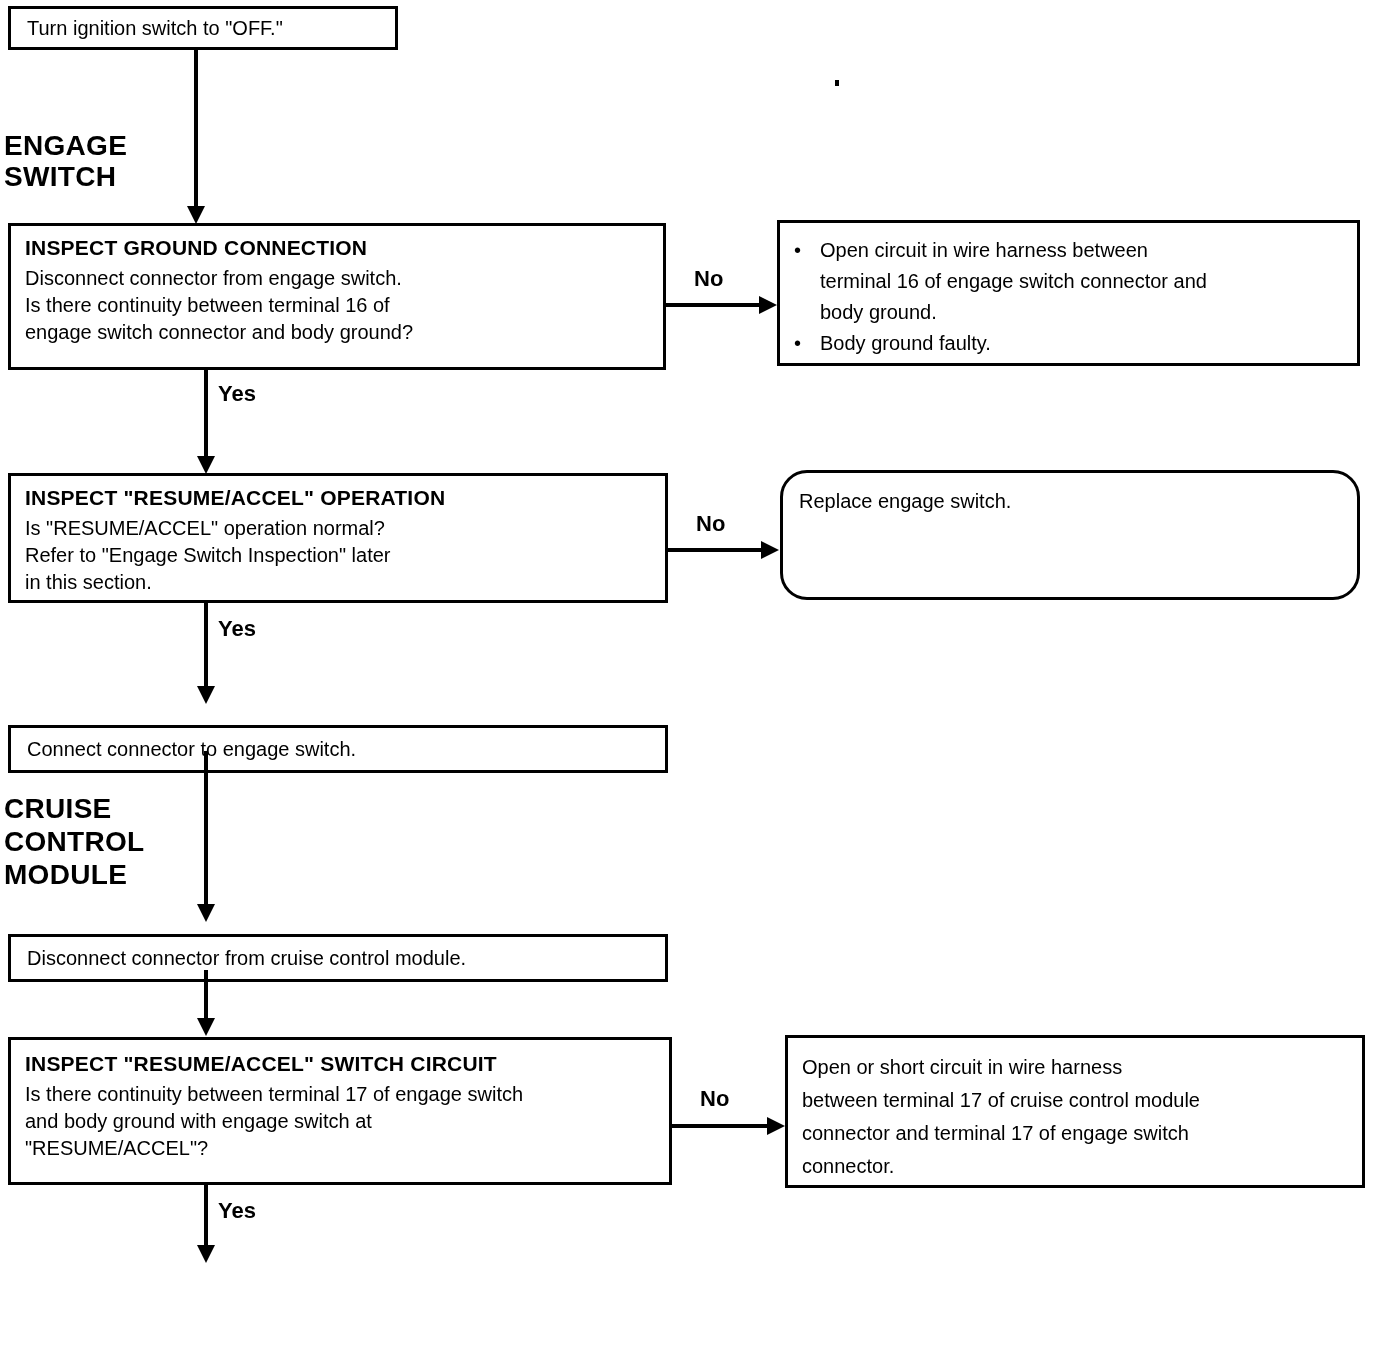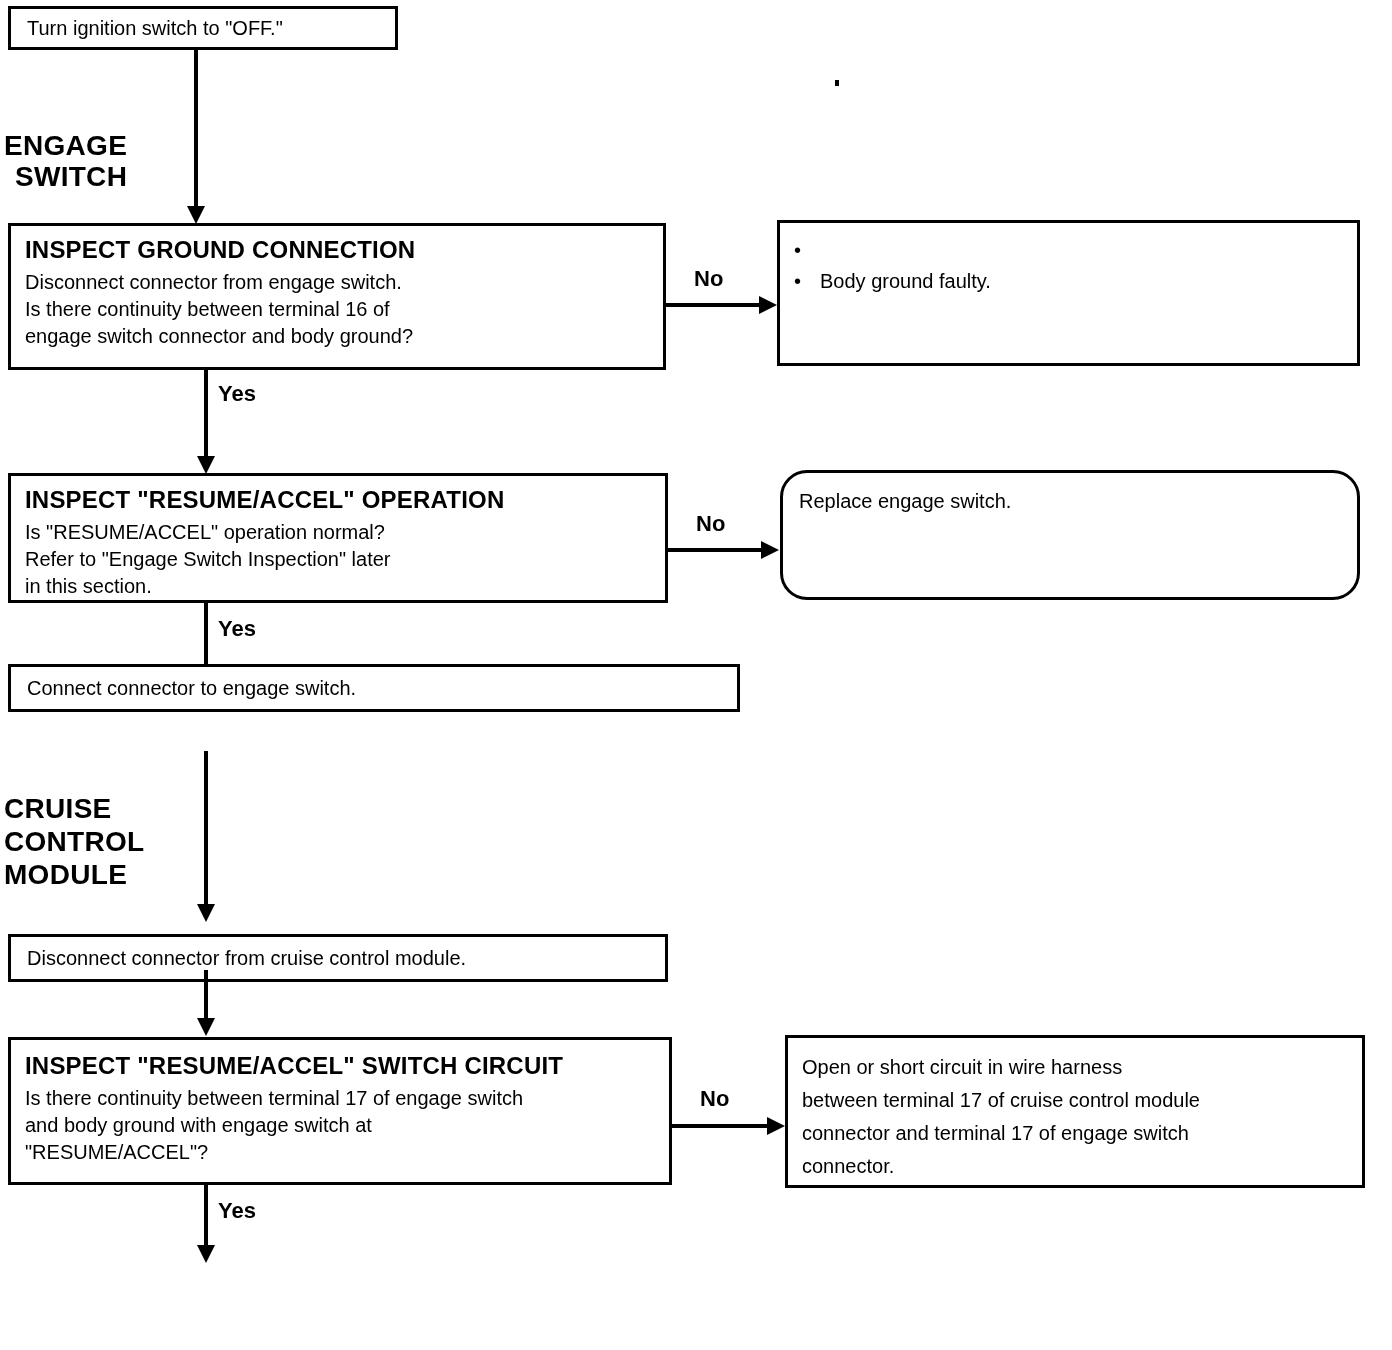--- a/index.html
+++ b/index.html
@@ -12,21 +12,21 @@
     font-family: "Liberation Sans", sans-serif;
     overflow: hidden;
   }
   .box {
     position: absolute;
     border: 3px solid #000;
     background: #fff;
     box-sizing: border-box;
   }
   .box-title {
-    font-size: 24px;
+    font-size: 21px;
     font-weight: 700;
     letter-spacing: 0.2px;
     margin-bottom: 5px;
   }
   .box-body {
     font-size: 20px;
     line-height: 27px;
     white-space: pre-line;
   }
   .single-line-box {
@@ -72,40 +72,43 @@
 <body>
 
 <div id="canvas">
 
   <div class="box single-line-box" style="left:8px; top:6px; width:390px; height:44px;">
     <span>Turn ignition switch to "OFF."</span>
   </div>
 
   <div class="artifact-dot" style="left:835px; top:80px; width:4px; height:6px;"></div>
 
-  <div class="section-label" style="left:4px; top:130px;text-align:right;">ENGAGE
+  <div class="section-label" style="left:4px; top:130px;">ENGAGE
 SWITCH</div>
 
   <div class="vline" style="left:194px; top:50px; height:160px;"></div>
   <div class="arrowhead-down" style="left:187px; top:206px;"></div>
 
   <div class="box" style="left:8px; top:223px; width:658px; height:147px; padding:10px 14px;">
     <div class="box-title">INSPECT GROUND CONNECTION</div>
     <div class="box-body">Disconnect connector from engage switch.
 Is there continuity between terminal 16 of
 engage switch connector and body ground?</div>
   </div>
 
   <div class="edge-label" style="left:694px; top:266px;">No</div>
   <div class="hline" style="left:666px; top:303px; width:94px;"></div>
   <div class="arrowhead-right" style="left:759px; top:296px;"></div>
 
   <div class="box" style="left:777px; top:220px; width:583px; height:146px; padding:12px 14px;">
     <div class="bullet-row">
       <span class="bullet-glyph">•</span>
+      <span class="bullet-text">Open circuit in wire harness between
+terminal 16 of engage switch connector and
+body ground.</span>
     </div>
     <div class="bullet-row">
       <span class="bullet-glyph">•</span>
       <span class="bullet-text">Body ground faulty.</span>
     </div>
   </div>
 
   <div class="edge-label" style="left:218px; top:381px;">Yes</div>
   <div class="vline" style="left:204px; top:370px; height:88px;"></div>
   <div class="arrowhead-down" style="left:197px; top:456px;"></div>
@@ -122,21 +125,21 @@
   <div class="arrowhead-right" style="left:761px; top:541px;"></div>
 
   <div class="box" style="left:780px; top:470px; width:580px; height:130px; padding:12px 16px;border-radius:27px;">
     <div class="result-text">Replace engage switch.</div>
   </div>
 
   <div class="edge-label" style="left:218px; top:616px;">Yes</div>
   <div class="vline" style="left:204px; top:603px; height:85px;"></div>
   <div class="arrowhead-down" style="left:197px; top:686px;"></div>
 
-  <div class="box single-line-box" style="left:8px; top:664px; width:732px; height:48px;">
+  <div class="box single-line-box" style="left:8px; top:725px; width:660px; height:48px;">
     <span>Connect connector to engage switch.</span>
   </div>
 
   <div class="section-label" style="left:4px; top:792px; line-height:33px;">CRUISE
 CONTROL
 MODULE</div>
 
   <div class="vline" style="left:204px; top:751px; height:155px;"></div>
   <div class="arrowhead-down" style="left:197px; top:904px;"></div>
 

